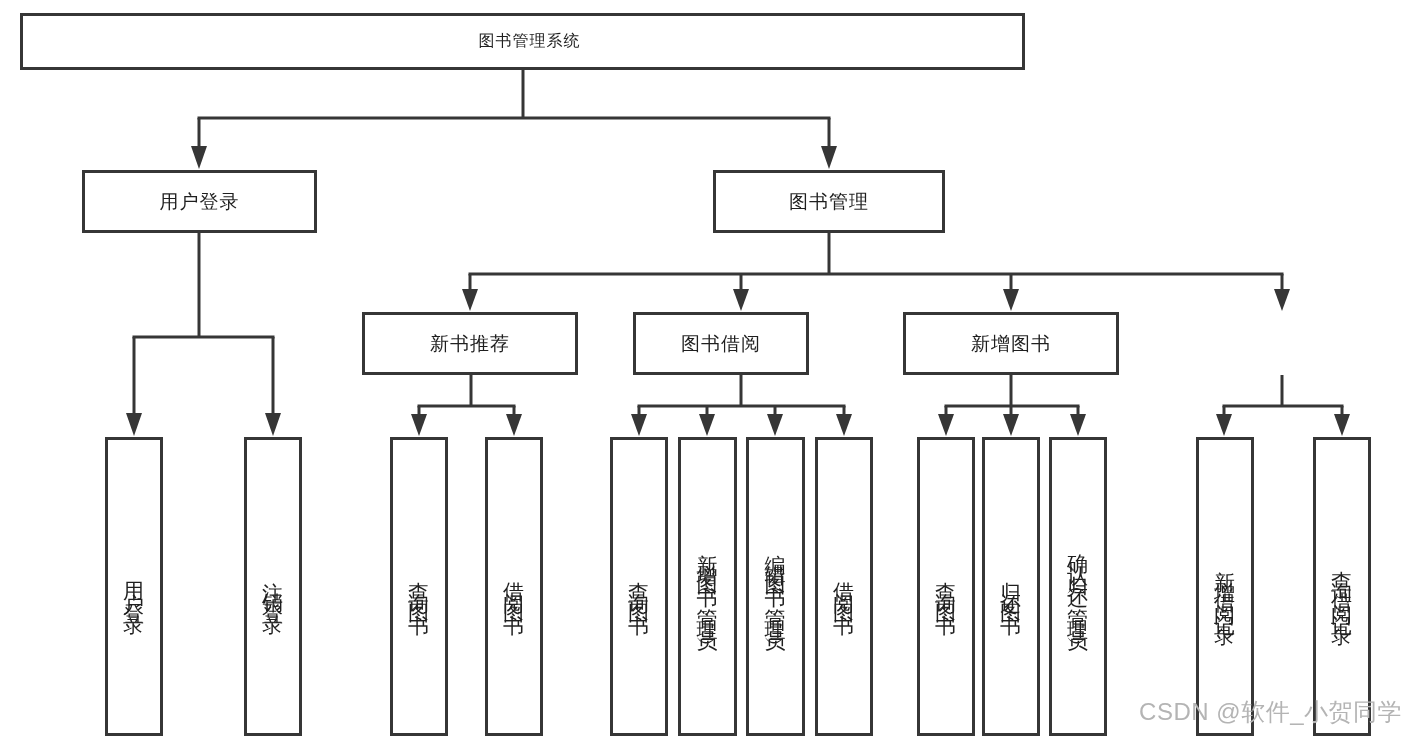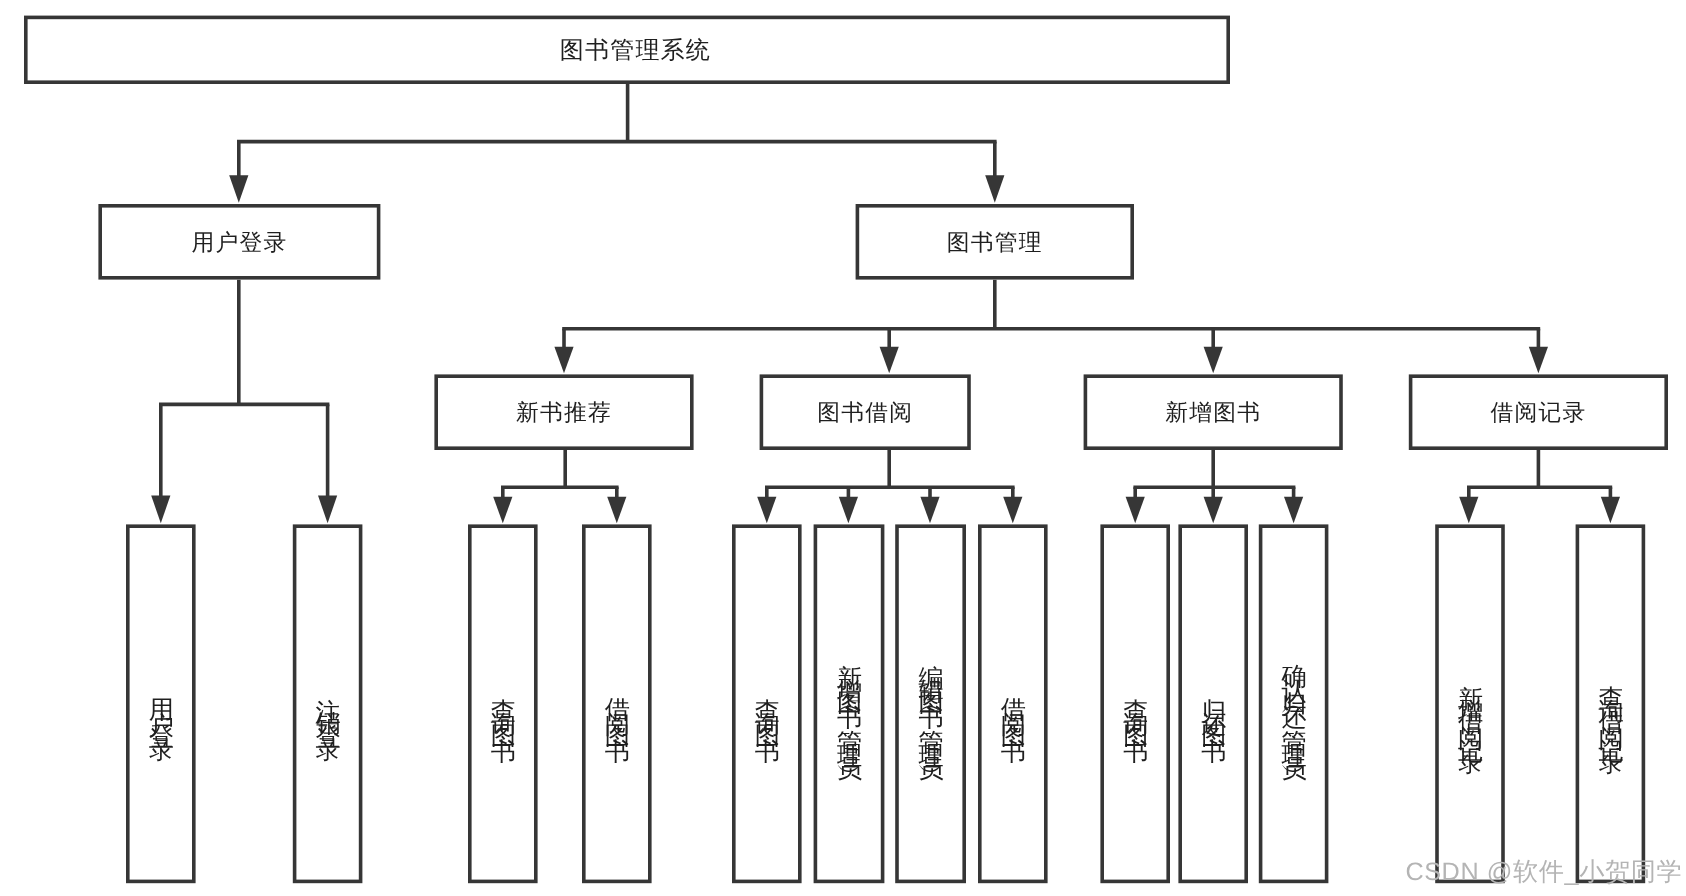--- a/index.html
+++ b/index.html
@@ -19,32 +19,32 @@
   .stage svg{position:absolute;left:0;top:0;color:var(--line-color);}
   .box{
     position:absolute;
     box-sizing:border-box;
     background:#fff;
     border:3px solid var(--line-color);
     display:flex;align-items:center;justify-content:center;
     color:var(--text-color);
   }
   .h-box{font-size:19px;letter-spacing:1px;white-space:nowrap;}
-  .root-box{font-size:20px;padding-left:14px;}
+  .root-box{font-size:16px;padding-left:14px;}
   .v-box span{
     writing-mode:vertical-rl;
     font-size:21px;
     letter-spacing:11px;
     line-height:1;
     white-space:nowrap;
   }
   .watermark{
     position:absolute;
-    right:3px;bottom:7px;
-    font-size:21px;
+    right:3px;bottom:19px;
+    font-size:24px;
     letter-spacing:0.5px;
     color:var(--watermark-color);
     white-space:nowrap;
   }
 </style>
 </head>
 <body>
 
 <div class="stage">
 
@@ -127,23 +127,20 @@
 
   <div class="box h-box" style="left:362px;top:312px;width:216px;height:63px;">
     <span>新书推荐</span>
   </div>
   <div class="box h-box" style="left:633px;top:312px;width:176px;height:63px;">
     <span>图书借阅</span>
   </div>
   <div class="box h-box" style="left:903px;top:312px;width:216px;height:63px;">
     <span>新增图书</span>
   </div>
-  <div class="box h-box" style="left:1174px;top:312px;width:216px;height:63px;">
-    <span>借阅记录</span>
-  </div>
 
   <div class="box v-box" style="left:105px;top:437px;width:58px;height:299px;">
     <span>用户登录</span>
   </div>
   <div class="box v-box" style="left:244px;top:437px;width:58px;height:299px;">
     <span>注销登录</span>
   </div>
 
   <div class="box v-box" style="left:390px;top:437px;width:58px;height:299px;">
     <span>查询图书</span>

